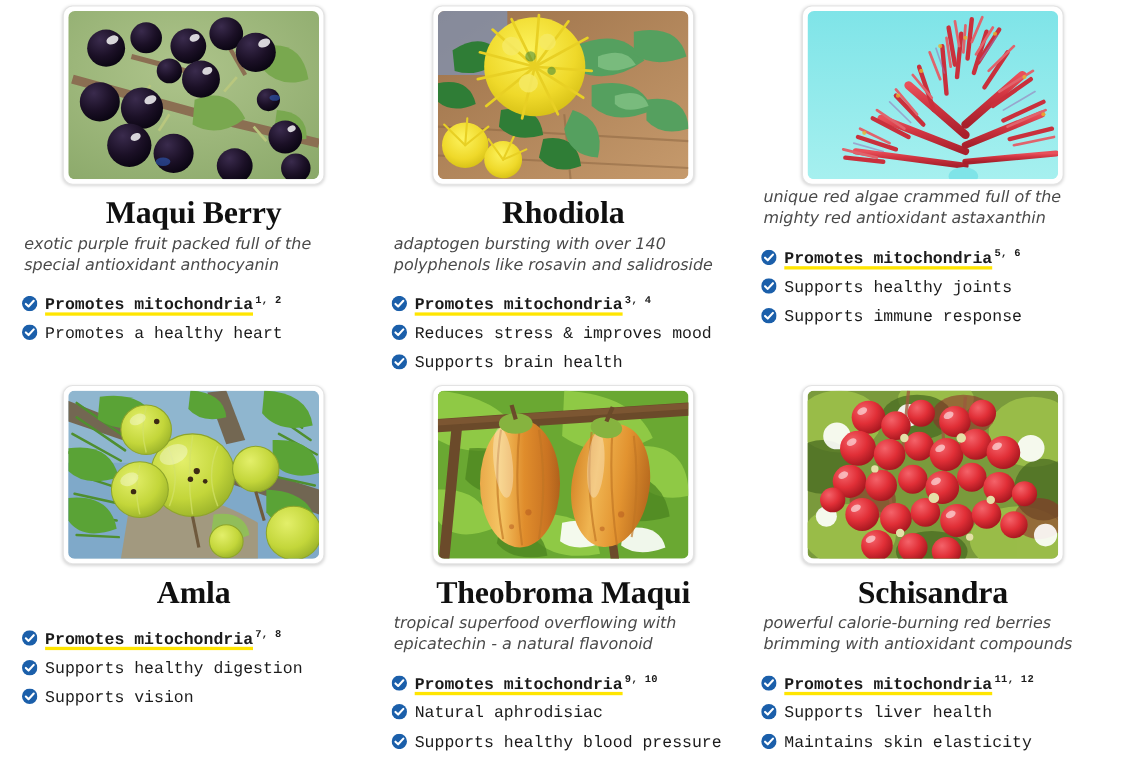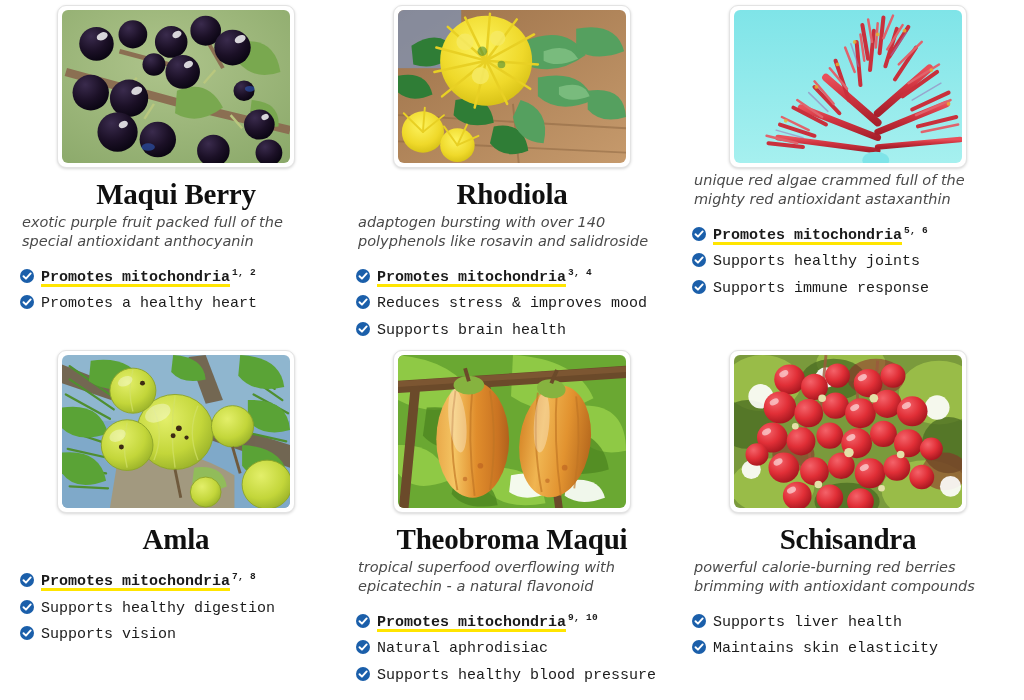--- a/index.html
+++ b/index.html
@@ -773,20 +773,30 @@
               <circle cx="88" cy="138" r="4"></circle>
         <circle cx="154" cy="142" r="3.5"></circle>
       </g>
     </svg>
       </div>
     </div>
     <h2 class="card-title">Schisandra</h2>
     <p class="card-desc">powerful calorie-burning red berries brimming with antioxidant compounds</p>
     <ul class="benefits">
 
+    <li class="benefit primary">
+      <span>
+        
+  <svg class="check-icon" viewBox="0 0 16 16" aria-hidden="true">
+    <circle cx="8" cy="8" r="8" fill="#1b5faa"></circle>
+    <path d="M4 8.3 L6.8 11 L12.2 5.1" fill="none" stroke="#ffffff" stroke-width="2.2" stroke-linecap="round" stroke-linejoin="round"></path>
+  </svg>
+      </span>
+      <span class="benefit-text">Promotes mitochondria</span><span class="sup">11, 12</span>
+    </li>
     <li class="benefit">
       <span>
         
   <svg class="check-icon" viewBox="0 0 16 16" aria-hidden="true">
     <circle cx="8" cy="8" r="8" fill="#1b5faa"></circle>
     <path d="M4 8.3 L6.8 11 L12.2 5.1" fill="none" stroke="#ffffff" stroke-width="2.2" stroke-linecap="round" stroke-linejoin="round"></path>
   </svg>
       </span>
       <span class="benefit-text">Supports liver health</span><span class="sup"></span>
     </li>

